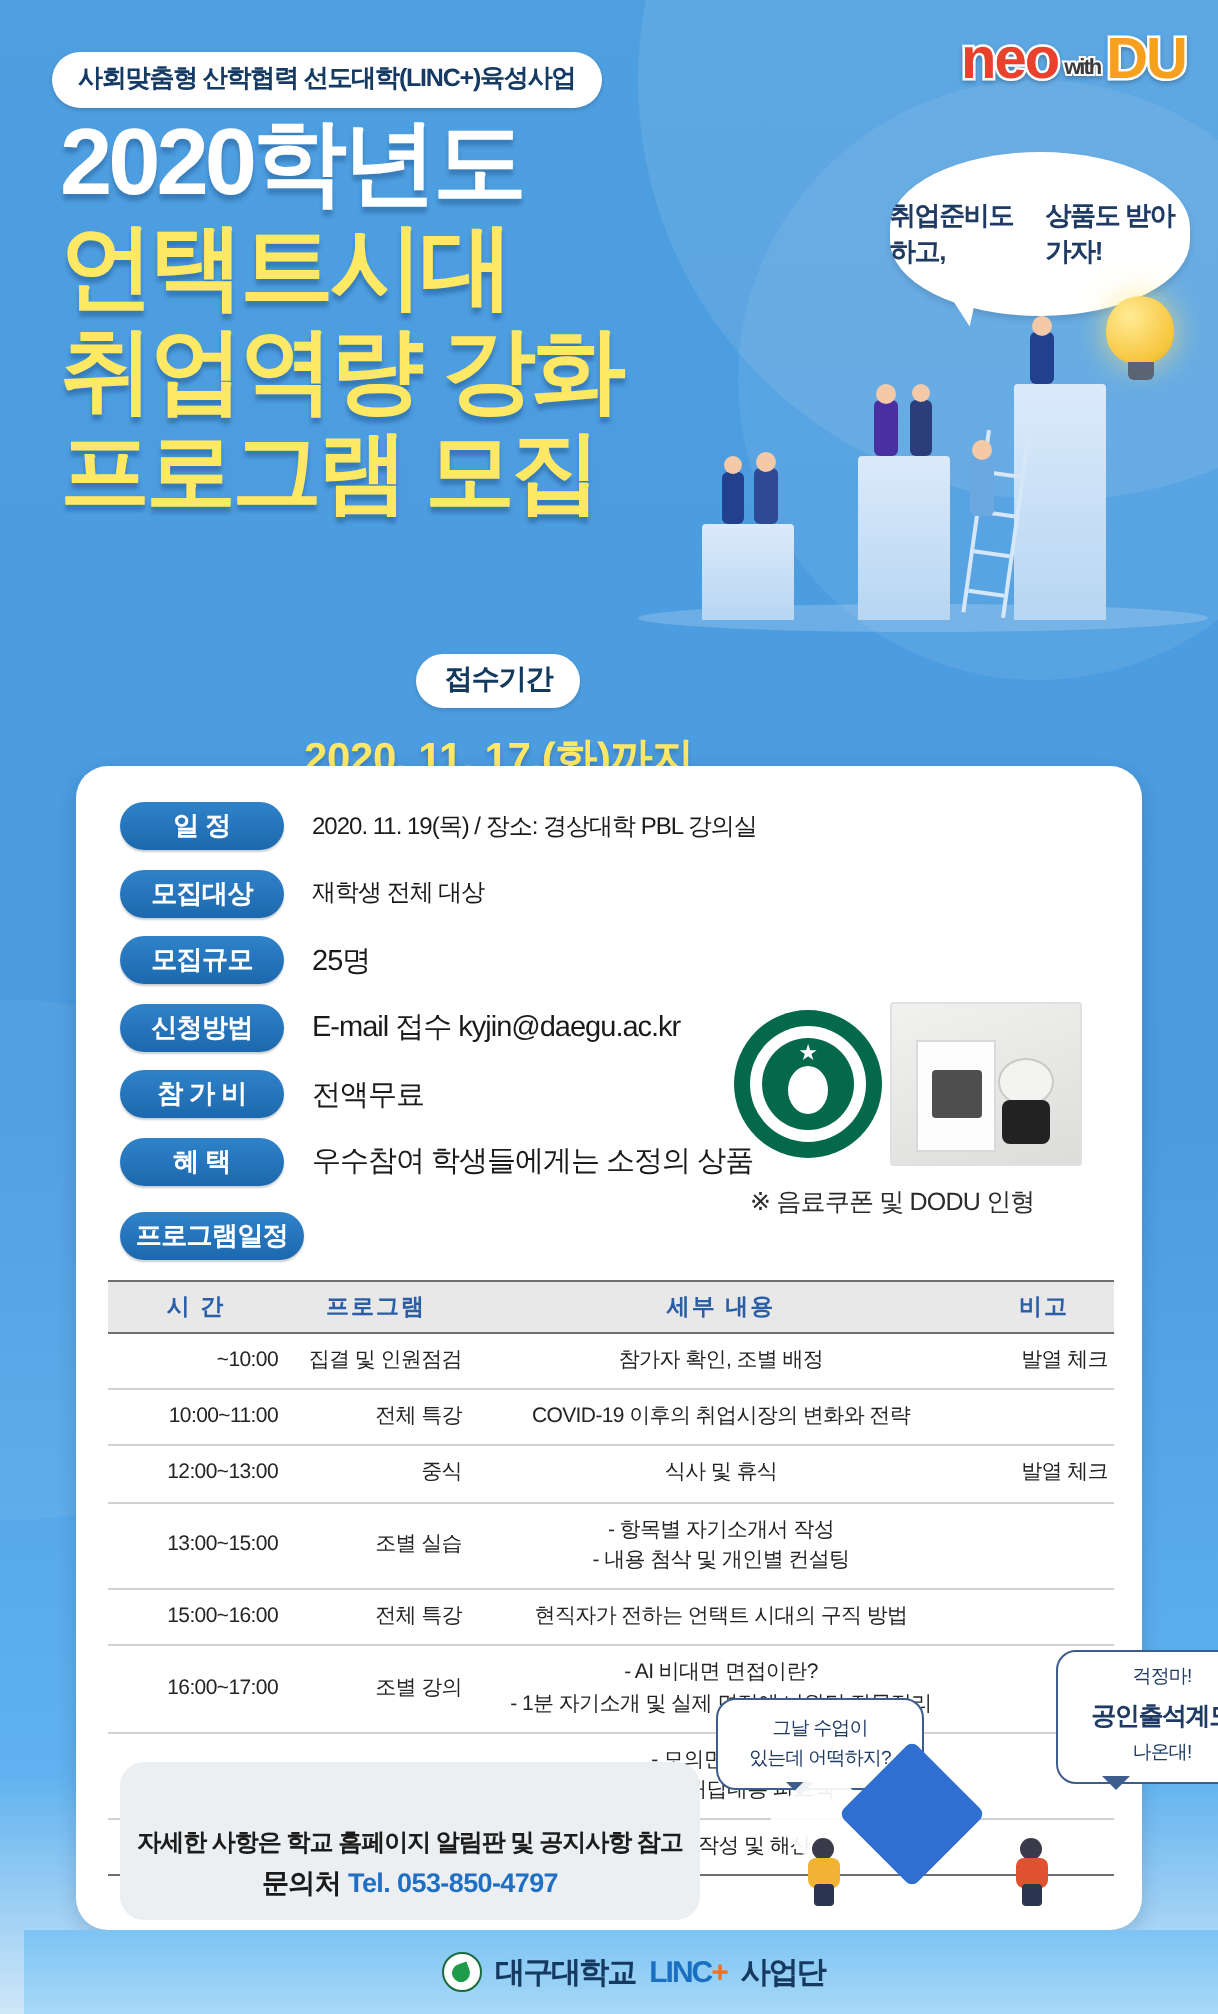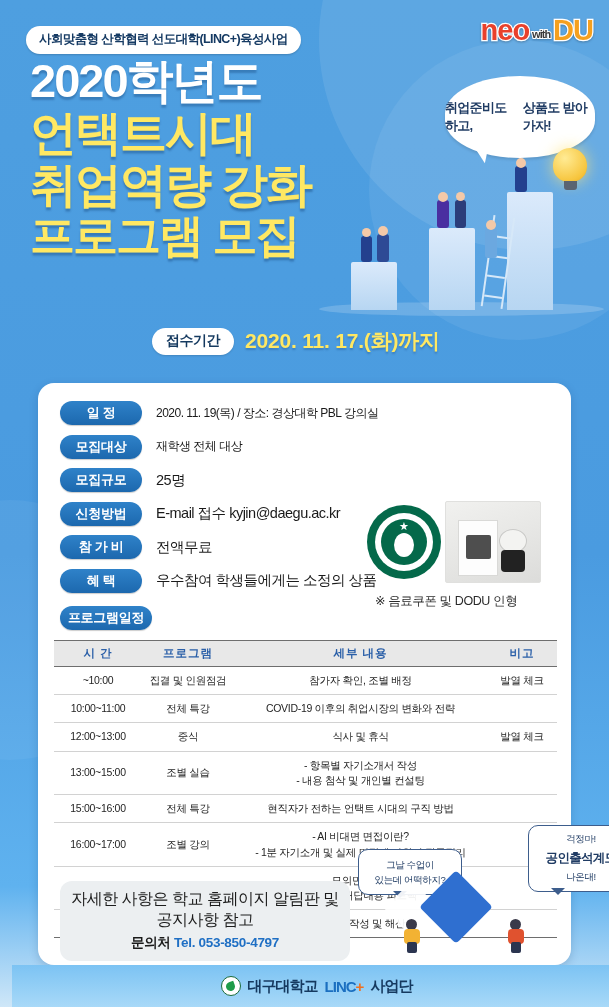--- a/index.html
+++ b/index.html
@@ -87,21 +87,21 @@
   .b1 { left:42px; width:46px; height:48px; }
   .b2 { left:120px; width:46px; height:82px; }
   .b3 { left:198px; width:46px; height:118px; }
   .ground { position:absolute; left:10px; bottom:0; width:285px; height:14px; background:rgba(255,255,255,.18); border-radius:50%; }
   .person { position:absolute; background:#23408e; border-radius:3px; }
   .p-head { position:absolute; border-radius:50%; background:#f4c9a8; }
   .ladder { position:absolute; left:178px; bottom:8px; width:22px; height:92px; border-left:2px solid #d6e8f8; border-right:2px solid #d6e8f8; transform:rotate(8deg); }
   .ladder i { position:absolute; left:0; width:100%; height:2px; background:#d6e8f8; }
 
   
-  .deadline { position:absolute; left:152px; top:327px; display:flex; align-items:center; gap:11px; }
+  .deadline { position:absolute; left:152px; top:327px; display:flex; align-items:center; gap:11px;flex-direction:column; }
   .deadline .dl-badge {
     background:#ffffff; color:#14395f; font-size:14px; font-weight:bold;
     letter-spacing:-.5px; border-radius:14px; padding:4px 14px 5px;
     box-shadow:0 1px 2px rgba(0,0,0,.15);
   }
   .deadline .dl-text {
     color:#ffe863; font-size:21px; font-weight:bold; letter-spacing:-.2px;
     text-shadow:0 2px 2px rgba(0,40,90,.25);
   }
 
@@ -166,36 +166,36 @@
   .prog-pill-wrap { padding:4px 0 0 22px; }
 
   
   .sched { margin:10px 14px 0 16px; width:calc(100% - 30px); border-collapse:collapse; }
   .sched thead th {
     background:#e8e8e8; color:#2a5fa8; font-size:11.5px; font-weight:bold;
     letter-spacing:1px; padding:5px 2px 5px; text-align:center;
     border-top:1.4px solid #6e6e6e; border-bottom:1.4px solid #6e6e6e;
   }
   .sched tbody td {
-    font-size:10.5px; color:#242424; text-align:center; letter-spacing:-.3px;
+    font-size:10.5px; color:#242424; text-align:right; letter-spacing:-.3px;
     padding:6px 3px; border-bottom:.8px solid #d2d2d2; line-height:1.45;
   }
   .sched tbody tr:last-child td { border-bottom:1.3px solid #6e6e6e;margin-top:48px; }
   .sched td.c-time { width:88px; }
   .sched td.c-prog { width:92px; }
   .sched td.c-note { width:70px; }
   .sched td.c-det { text-align:center; }
 
   
   .contact {
     position:absolute; left:22px; top:498px; width:290px;
     background:#eceff1; border-radius:12px;
     padding:8px 6px 9px; text-align:center;
   }
-  .contact .c1 { font-size:16px; color:#1c1c1c; font-weight:normal; letter-spacing:-.5px; }
+  .contact .c1 { font-size:12px; color:#1c1c1c; font-weight:bold; letter-spacing:-.5px;margin-top:24px; }
   .contact .c2 { font-size:13.5px; color:#1a1a1a; font-weight:bold; letter-spacing:-.3px; margin-top:3px; }
   .contact .c2 .tel { color:#1f6fc4; }
 
   
   .bot-illo { position:absolute; left:330px; top:472px; width:200px; height:100px; }
   .puzzle {
     position:absolute; left:62px; top:26px; width:52px; height:52px;
     background:#2f6fd0; transform:rotate(45deg); border-radius:4px;
   }
   .puzzle-l {

